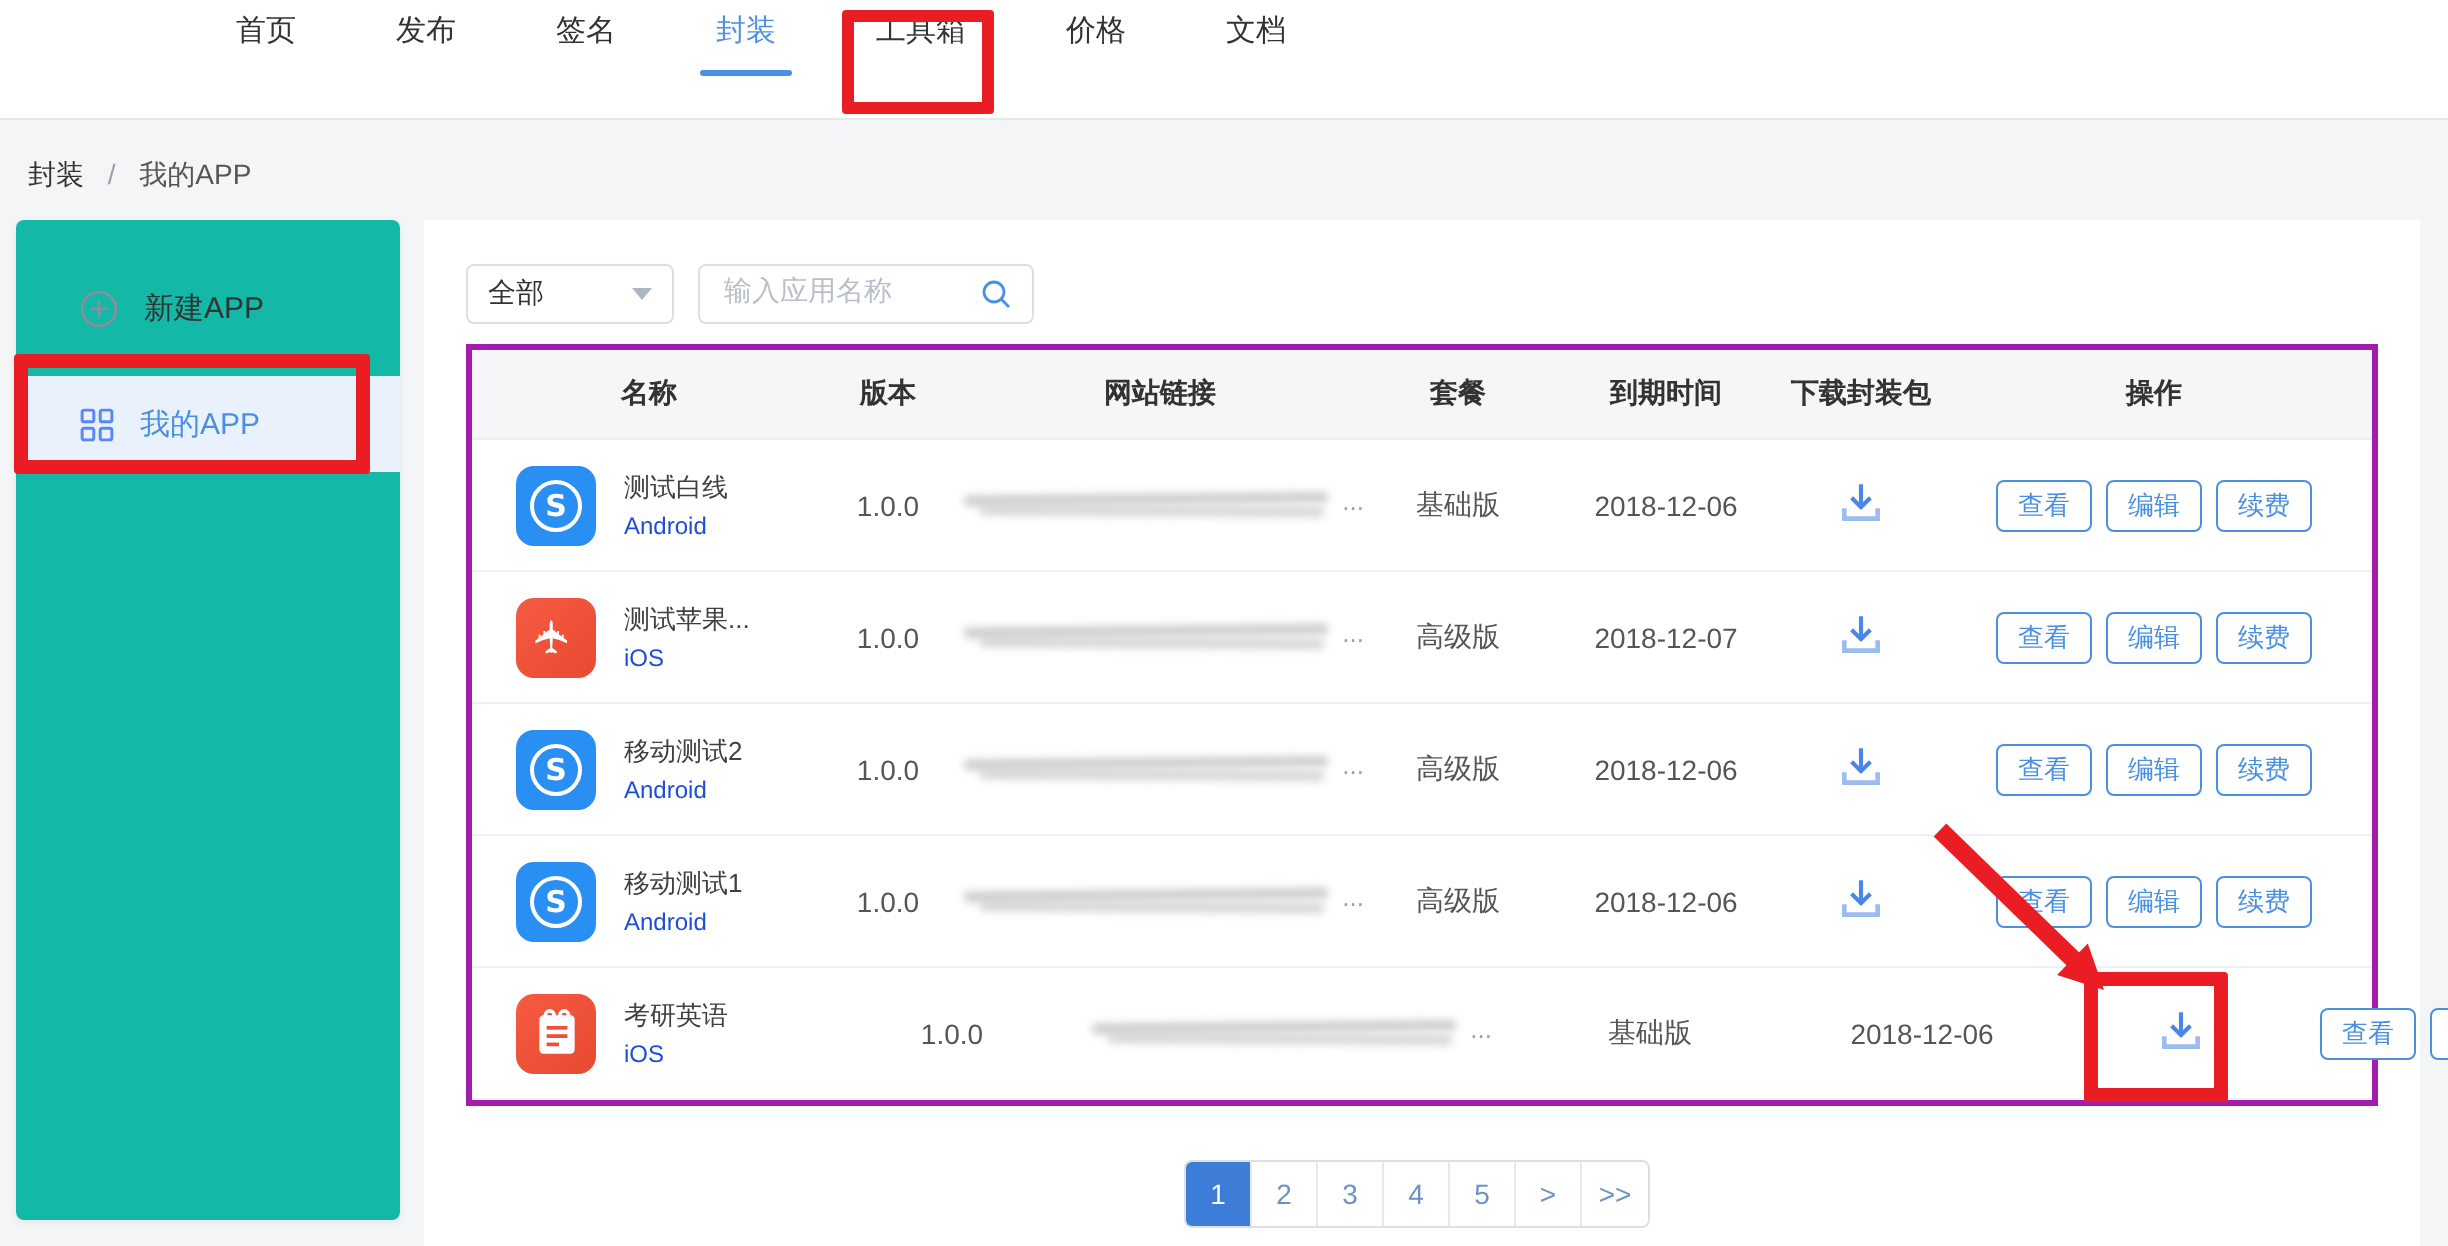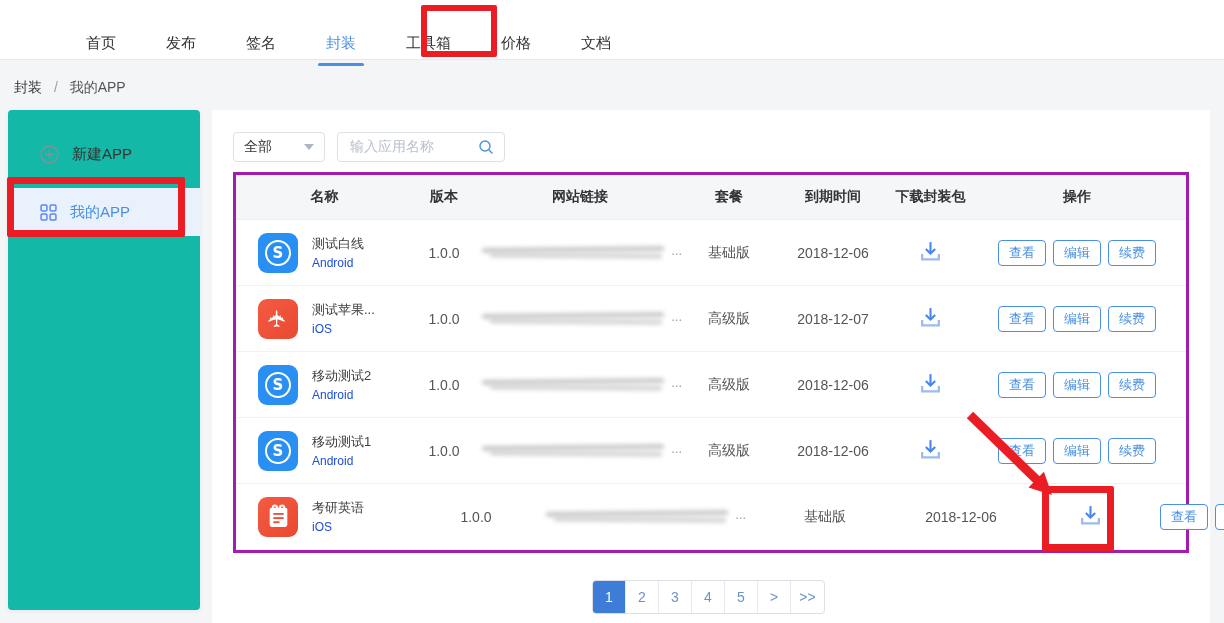--- a/index.html
+++ b/index.html
@@ -7,40 +7,40 @@
     --sidebar-active-bg:#e9f2fc; --app-blue:#2a8ff2;
   }
   *{box-sizing:border-box;}
   html,body{margin:0;padding:0;}
   body{
     width:1224px;height:623px;position:relative;overflow:hidden;
     background:#f4f5f7;font-family:"Liberation Sans",sans-serif;color:#333;
   }
   
   .topbar{position:absolute;left:0;top:0;width:1224px;height:60px;background:#fff;
-    border-bottom:1px solid #e8e8e8;display:flex;align-items:flex-end;
-    padding-left:86px;gap:50px;z-index:1;}
+    border-bottom:1px solid #e8e8e8;display:flex;align-items:flex-start;
+    padding-left:118px;gap:50px;z-index:1;}
   .nav-item{font-size:15px;color:#333;cursor:pointer;position:relative;padding:6px 0;white-space:nowrap;}
   .nav-item.active{color:var(--accent);}
   .nav-item.active::after{content:"";position:absolute;left:-8px;right:-8px;bottom:-7px;height:3px;background:var(--accent);border-radius:2px;}
   
   .breadcrumb{position:absolute;left:14px;top:79px;font-size:14px;color:#333;z-index:1;}
   .breadcrumb .sep{color:#9aa0a6;margin:0 8px;}
   .breadcrumb .cur{color:#555;}
   
   .sidebar{position:absolute;left:8px;top:110px;width:192px;height:500px;background:#14b8a6;
     border-radius:4px;box-shadow:0 1px 4px rgba(0,0,0,.07);padding-top:20px;z-index:1;}
   .side-item{height:48px;display:flex;align-items:center;padding-left:32px;gap:13px;
     font-size:15px;color:#333;cursor:pointer;margin-bottom:10px;}
   .side-item .s-ic{display:inline-flex;align-items:center;}
   .side-item.active{background:var(--sidebar-active-bg);color:var(--accent);}
   
   .main{position:absolute;left:212px;top:110px;width:998px;height:513px;background:#fff;z-index:1;}
   .toolbar{position:absolute;left:21px;top:22px;display:flex;gap:12px;}
-  .select{width:92px;height:30px;border:1px solid #dcdfe6;border-radius:4px;display:flex;
+  .select{width:104px;height:30px;border:1px solid #dcdfe6;border-radius:4px;display:flex;
     align-items:center;justify-content:space-between;padding:0 10px;font-size:14px;color:#333;cursor:pointer;background:#fff;}
   .chev{width:0;height:0;border-left:5px solid transparent;border-right:5px solid transparent;border-top:6px solid #aeb6c2;}
   .search{width:168px;height:30px;border:1px solid #dcdfe6;border-radius:4px;display:flex;
     align-items:center;padding:0 10px;gap:6px;background:#fff;}
   .search input{border:none;outline:none;flex:1;min-width:0;font-size:14px;color:#333;font-family:Liberation Mono, monospace;background:transparent;}
   .search input::placeholder{color:#b9bfc9;}
   .mag{display:inline-flex;cursor:pointer;}
   
   .table{position:absolute;left:21px;top:62px;width:956px;border:3px solid #a21caf;}
   .thead,.trow{display:grid;grid-template-columns:177px 62px 210px 88px 120px 75px 1fr;align-items:center;}

